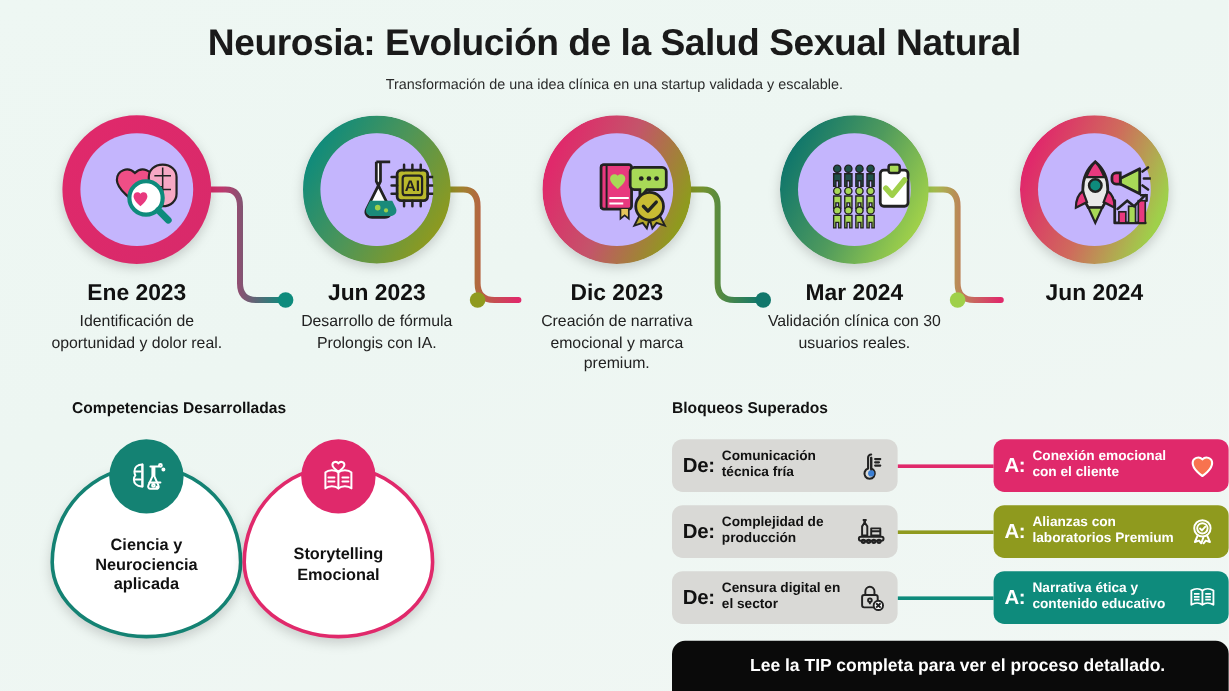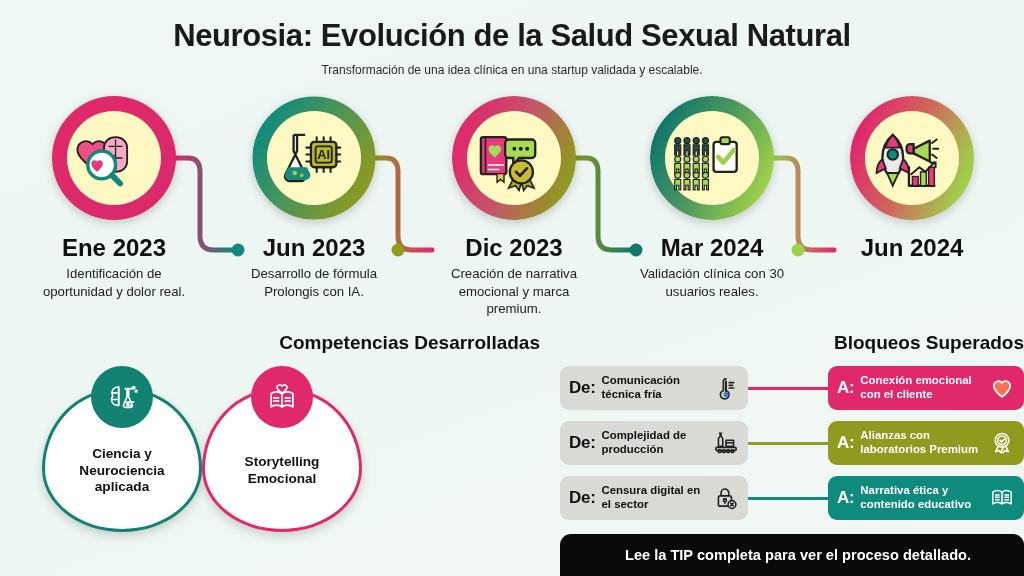--- a/index.html
+++ b/index.html
@@ -30,39 +30,39 @@
   .tl-node { position: absolute; width: 200px; text-align: center; }
   .ring-wrap {
     width: 124px; height: 124px; margin: 0 auto; position: relative;
   }
   .ring {
     position: absolute; inset: 0; border-radius: 50%;
     filter: drop-shadow(0 3px 5px rgba(0,0,0,0.18));
   }
   .ring-inner {
     position: absolute; inset: 15px; border-radius: 50%;
-    background: #fef9c3;
-    display: flex; align-items: center; justify-content: flex-start;
+    background: #c4b5fd;
+    display: flex; align-items: center; justify-content: flex-end;
   }
   .ring-inner svg { width: 74px; height: 74px; display: block; }
 
   .tl-date {
-    margin-top: 14px; font-size: 24px; font-weight: 800; color: #111;
+    margin-top: 14px; font-size: 19px; font-weight: 800; color: #111;
   }
   .tl-desc {
     margin-top: 3px; font-size: 13.2px; line-height: 1.34; color: #222;
     padding: 0 24px;
   }
 
   .connector { position: absolute; pointer-events: none; }
 
   
   .sec-head {
-    position: absolute; font-size: 19px; font-weight: 800; color: #111;
-    text-align: right;
+    position: absolute; font-size: 13px; font-weight: 800; color: #111;
+    text-align: left;
   }
   #head-comp { top: 332px; left: 60px; width: 480px; }
   #head-block { top: 332px; left: 560px; width: 464px; }
 
   
   .comp-row { position: absolute; top: 366px; left: 30px; width: 520px; height: 176px; }
   .comp {
     position: absolute; width: 160px; height: 166px;
   }
   .blob {

